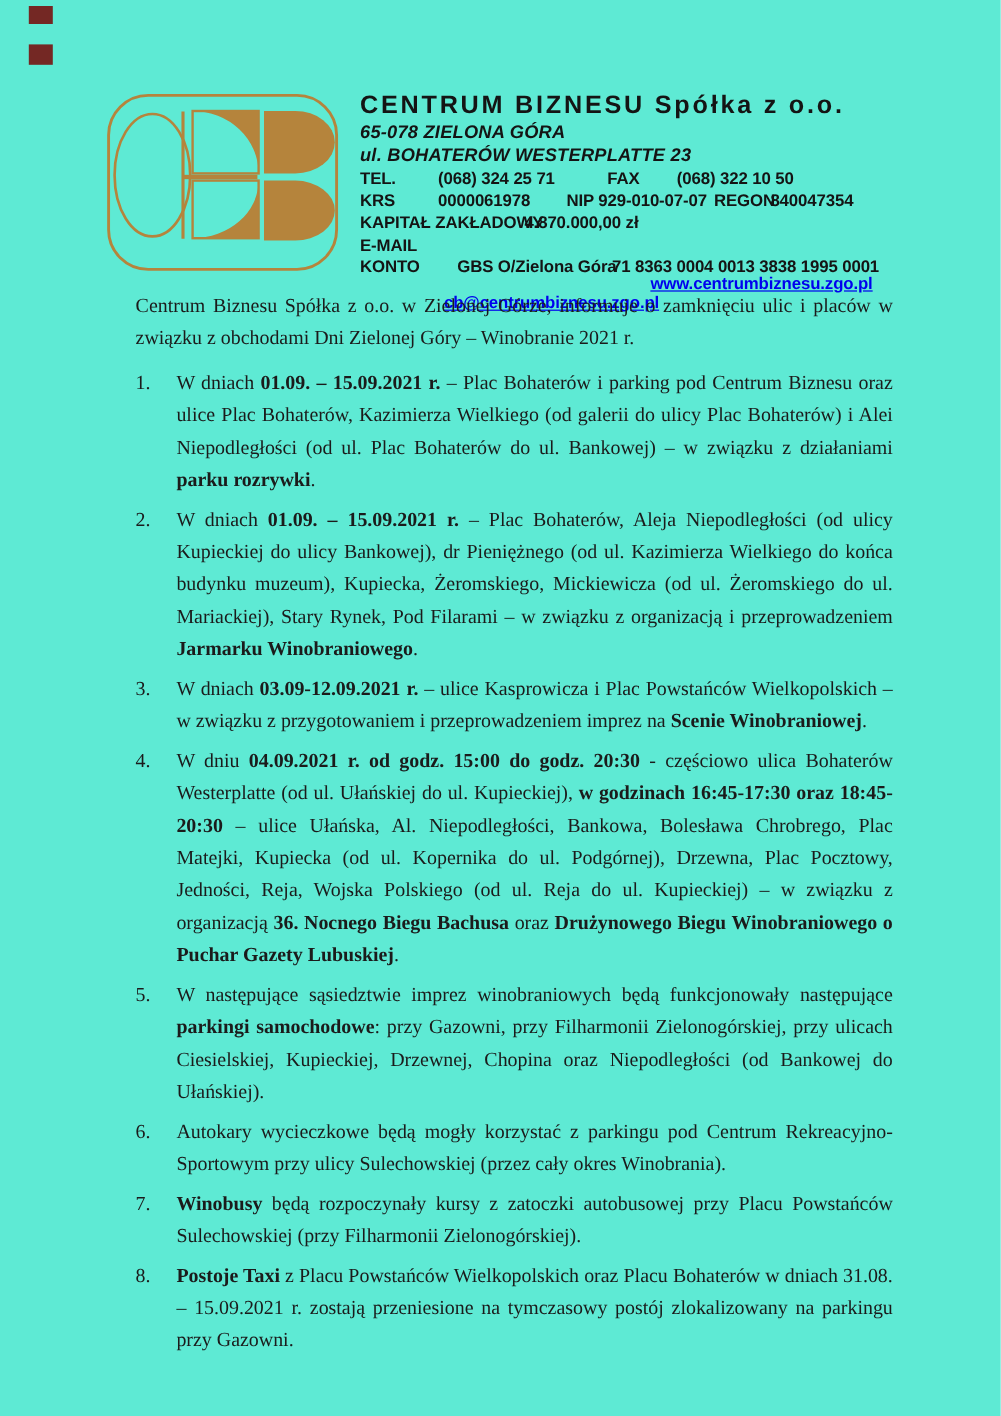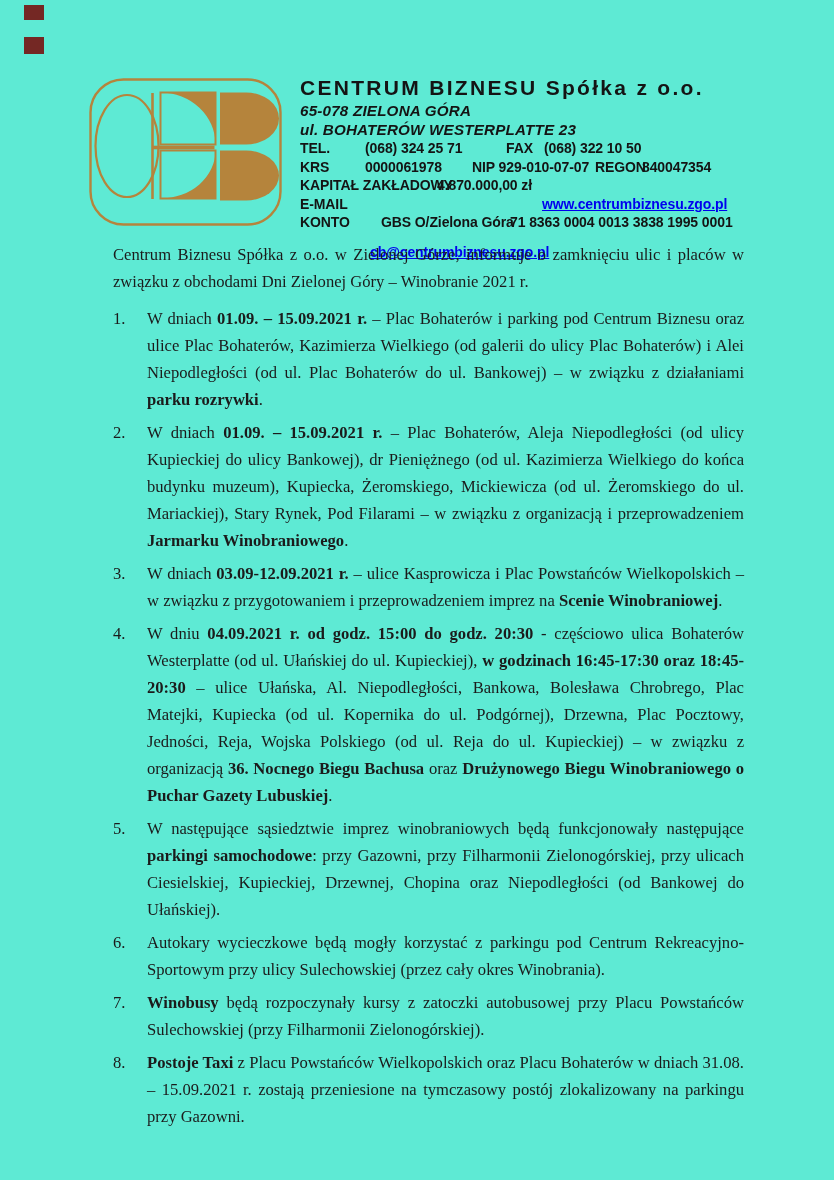--- a/index.html
+++ b/index.html
@@ -19,24 +19,24 @@
   .header-text {
     position:absolute; left:300px; top:76px; width:460px;
     font-family:"Liberation Sans", sans-serif; font-weight:bold; color:#141414;
   }
   .company { font-size:21px; line-height:24px; letter-spacing:2.3px; white-space:nowrap; margin-bottom:2px; }
   .addr    { font-size:15.2px; line-height:18.5px; letter-spacing:0.2px; white-space:nowrap;font-style:italic; }
   .details { margin-top:1px; }
   .drow { position:relative; height:18.6px; font-size:14px; letter-spacing:-0.1px; }
   .drow span, .drow a { position:absolute; top:0; white-space:nowrap; }
   .lab  { left:0; }
-  .r1v  { left:65px; }  .r1f  { left:206px; } .r1fv { left:244px; }
+  .r1v  { left:65px; }  .r1f  { left:206px; } .r1fv { left:264px; }
   .r2v  { left:65px; }  .r2n  { left:172px; } .r2r  { left:295px; } .r2rv { left:342px; }
   .r3v  { left:137px; }
-  .r4a  { left:70px; }  .r4b  { left:242px; }
+  .r4a  { left:70px; }  .r4b  { left:242px;margin-top:32px; }
   .r5a  { left:70px;margin-left:11px; }  .r5b  { left:210px; }
   .hlink { text-decoration:underline; font-weight:bold; }
 
   
   .body-text {
     position:absolute; left:113px; top:241px; width:631px;
     font-size:16.6px; line-height:27px; text-align:justify;
   }
   .intro { margin:0 0 10px 0; }
   .item  { position:relative; padding-left:34px; margin:0 0 6px 0; }

